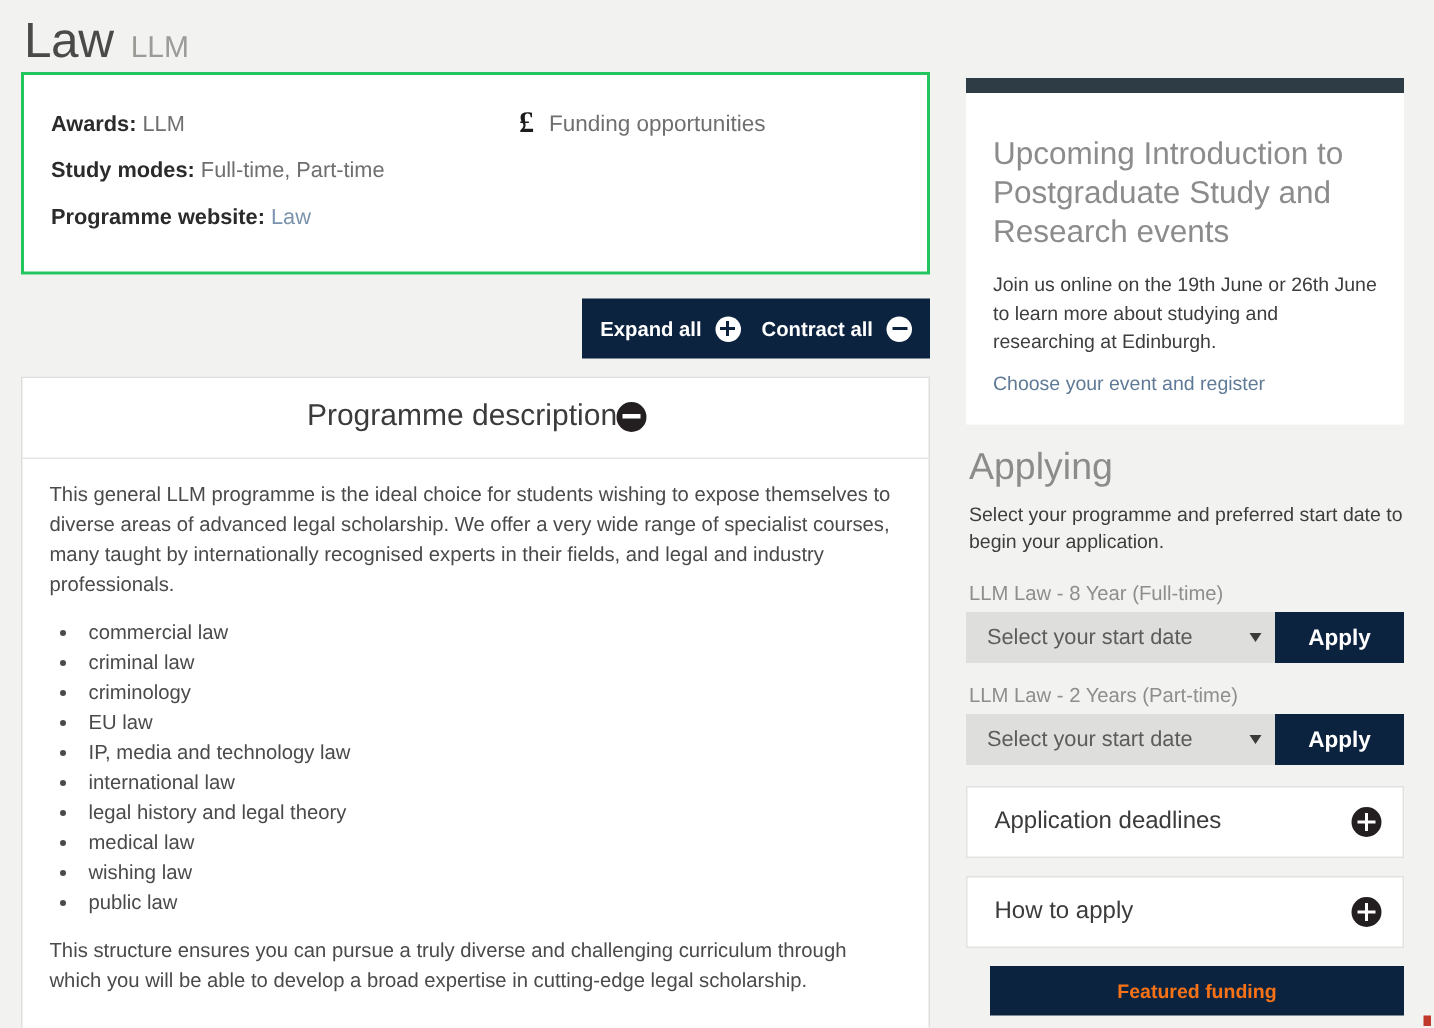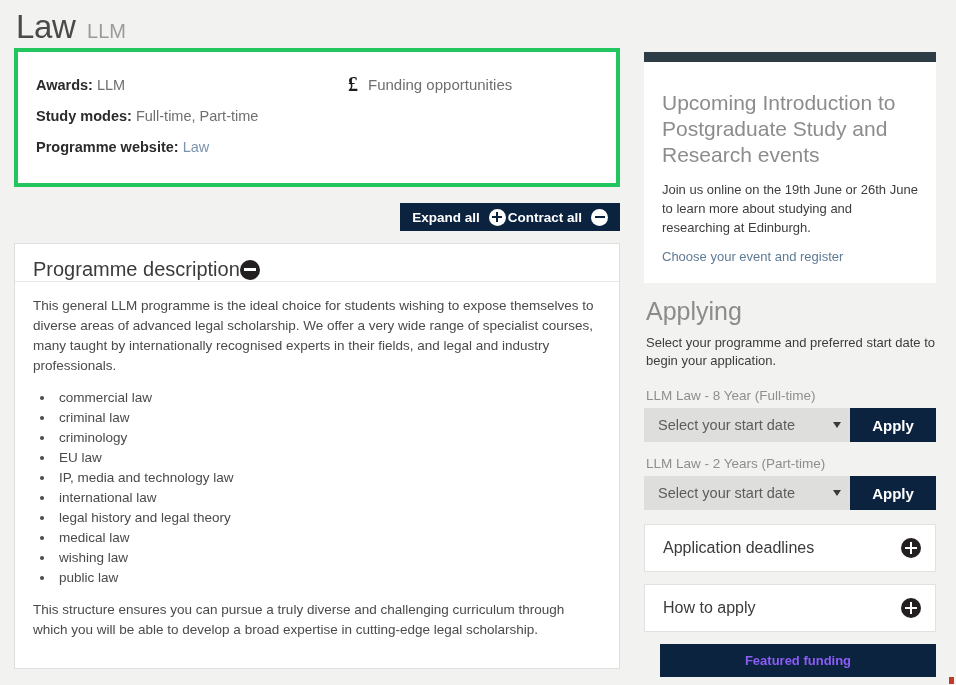--- a/index.html
+++ b/index.html
@@ -42,21 +42,21 @@
     align-items: flex-start;
     padding: 0 14px 0 14px;
     gap: 24px;
   }
   .col-main { width: 606px; flex: none; }
   .col-side { width: 292px; flex: none; }
 
   
   .summary-box {
     background: #ffffff;
-    border: 4px solid #22c55e;
+    border: 2px solid #22c55e;
     padding: 18px 18px 20px 18px;
     display: flex;
     min-height: 122px;
   }
   .summary-facts { width: 300px; }
   .fact {
     font-size: 14.5px;
     line-height: 31px;
     color: #333333;
     white-space: nowrap;
@@ -90,23 +90,23 @@
   
   .expand-bar {
     display: flex;
     justify-content: flex-end;
     margin: 16px 0 12px 0;
   }
   .expand-group {
     background: #0c2340;
     display: flex;
     align-items: center;
-    height: 28px;
+    height: 40px;
     padding: 0 12px;
-    gap: 2px;
+    gap: 14px;
   }
   .expand-btn {
     display: flex;
     align-items: center;
     gap: 9px;
     color: #ffffff;
     font-size: 13.5px;
     font-weight: bold;
     cursor: pointer;
   }
@@ -133,22 +133,22 @@
   }
 
   
   .accordion {
     background: #ffffff;
     border: 1px solid #dedede;
   }
   .accordion-head {
     display: flex;
     align-items: center;
-    justify-content: flex-start;
-    padding: 14px 16px 0 18px;
+    justify-content: center;
+    padding: 14px 16px 16px 18px;
     border-bottom: 1px solid #e6e6e6;
     cursor: pointer;
   }
   .accordion-title {
     font-size: 20px;
     font-weight: 300;
     color: #3b3b3b;
   }
   .circ-dark {
     width: 20px; height: 20px;
@@ -285,21 +285,21 @@
     margin-bottom: 12px;
     cursor: pointer;
   }
   .side-acc-title {
     font-size: 16px;
     font-weight: 300;
     color: #3b3b3b;
   }
   .featured-btn {
     background: #0c2340;
-    color: #8b5cf6;
+    color: #f97316;
     font-size: 13px;
     font-weight: bold;
     text-align: center;
     padding: 9px 15px;
     cursor: pointer;
     margin-left: 16px;
   }
 
   .corner-mark {
     position: absolute;

